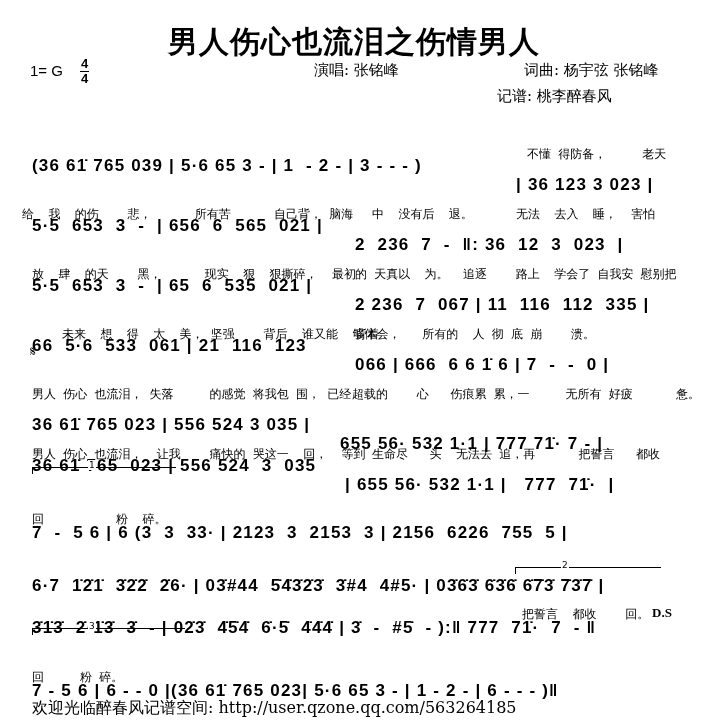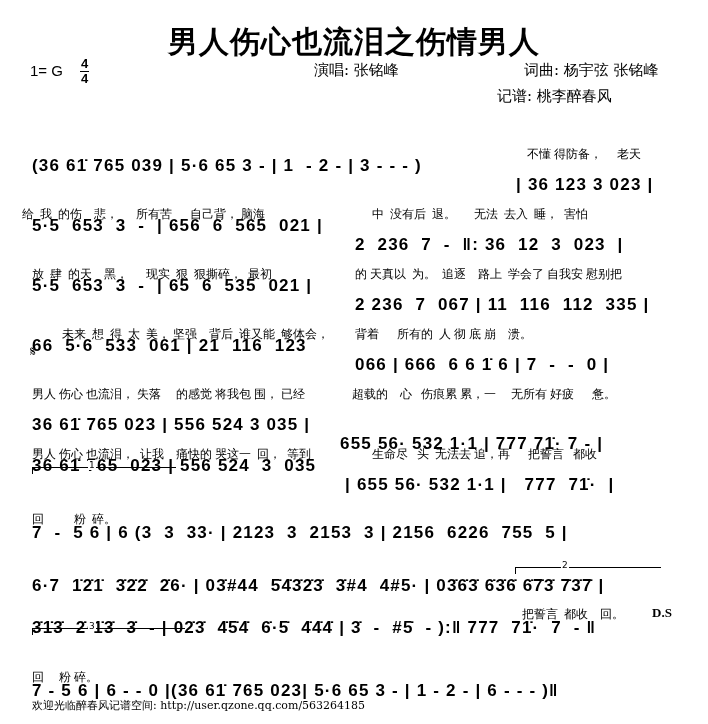--- a/index.html
+++ b/index.html
@@ -4,24 +4,24 @@
 <style>
   html, body { margin:0; padding:0; background:#ffffff; }
   body { width:708px; height:724px; position:relative; overflow:hidden; color:#000; font-family:"DejaVu Sans", sans-serif; }
   .title { position:absolute; left:0; top:22px; width:708px; text-align:center; font-family:"DejaVu Serif", serif; font-weight:bold; font-size:30px; letter-spacing:1px; }
   .key { position:absolute; left:30px; top:62px; font-size:15px; font-family:"Liberation Sans", sans-serif; }
   .timesig { position:absolute; left:80px; top:58px; font-size:13px; font-weight:bold; line-height:12px; text-align:center; font-family:"Liberation Sans", sans-serif; }
   .timesig .bar { display:block; border-top:1px solid #000; width:9px; margin:1px 0; }
   .meta { position:absolute; font-size:15px; font-family:"DejaVu Serif", serif; }
   .line { position:absolute; left:0; width:708px; white-space:pre; }
   .notes { position:absolute; left:0; font-family:"Liberation Sans", sans-serif; font-weight:bold; font-size:17px; letter-spacing:1.2px; white-space:pre; }
-  .lyric { position:absolute; left:0; font-family:Liberation Serif, serif; font-size:12px; white-space:pre; }
+  .lyric { position:absolute; left:0; font-family:Liberation Mono, monospace; font-size:12px; white-space:pre; }
   .volta { position:absolute; border-top:1px solid #000; border-left:1px solid #000; height:6px; }
   .volta span { position:absolute; top:-8px; font-size:9px; background:#fff; padding:0 1px; }
-  .footer { position:absolute; left:32px; top:698px; font-size:11px; font-family:"DejaVu Serif", serif;text-align:center; }
+  .footer { position:absolute; left:32px; top:698px; font-size:16px; font-family:"DejaVu Serif", serif;text-align:center; }
   .ds { font-family:"Liberation Serif", serif; font-weight:bold; font-size:13px; }
 </style>
 </head>
 <body>
 
 <div class="title">男人伤心也流泪之伤情男人</div>
 <div class="key">1= G</div>
 <div class="timesig">
   <span>4</span>
   <span class="bar"></span>

